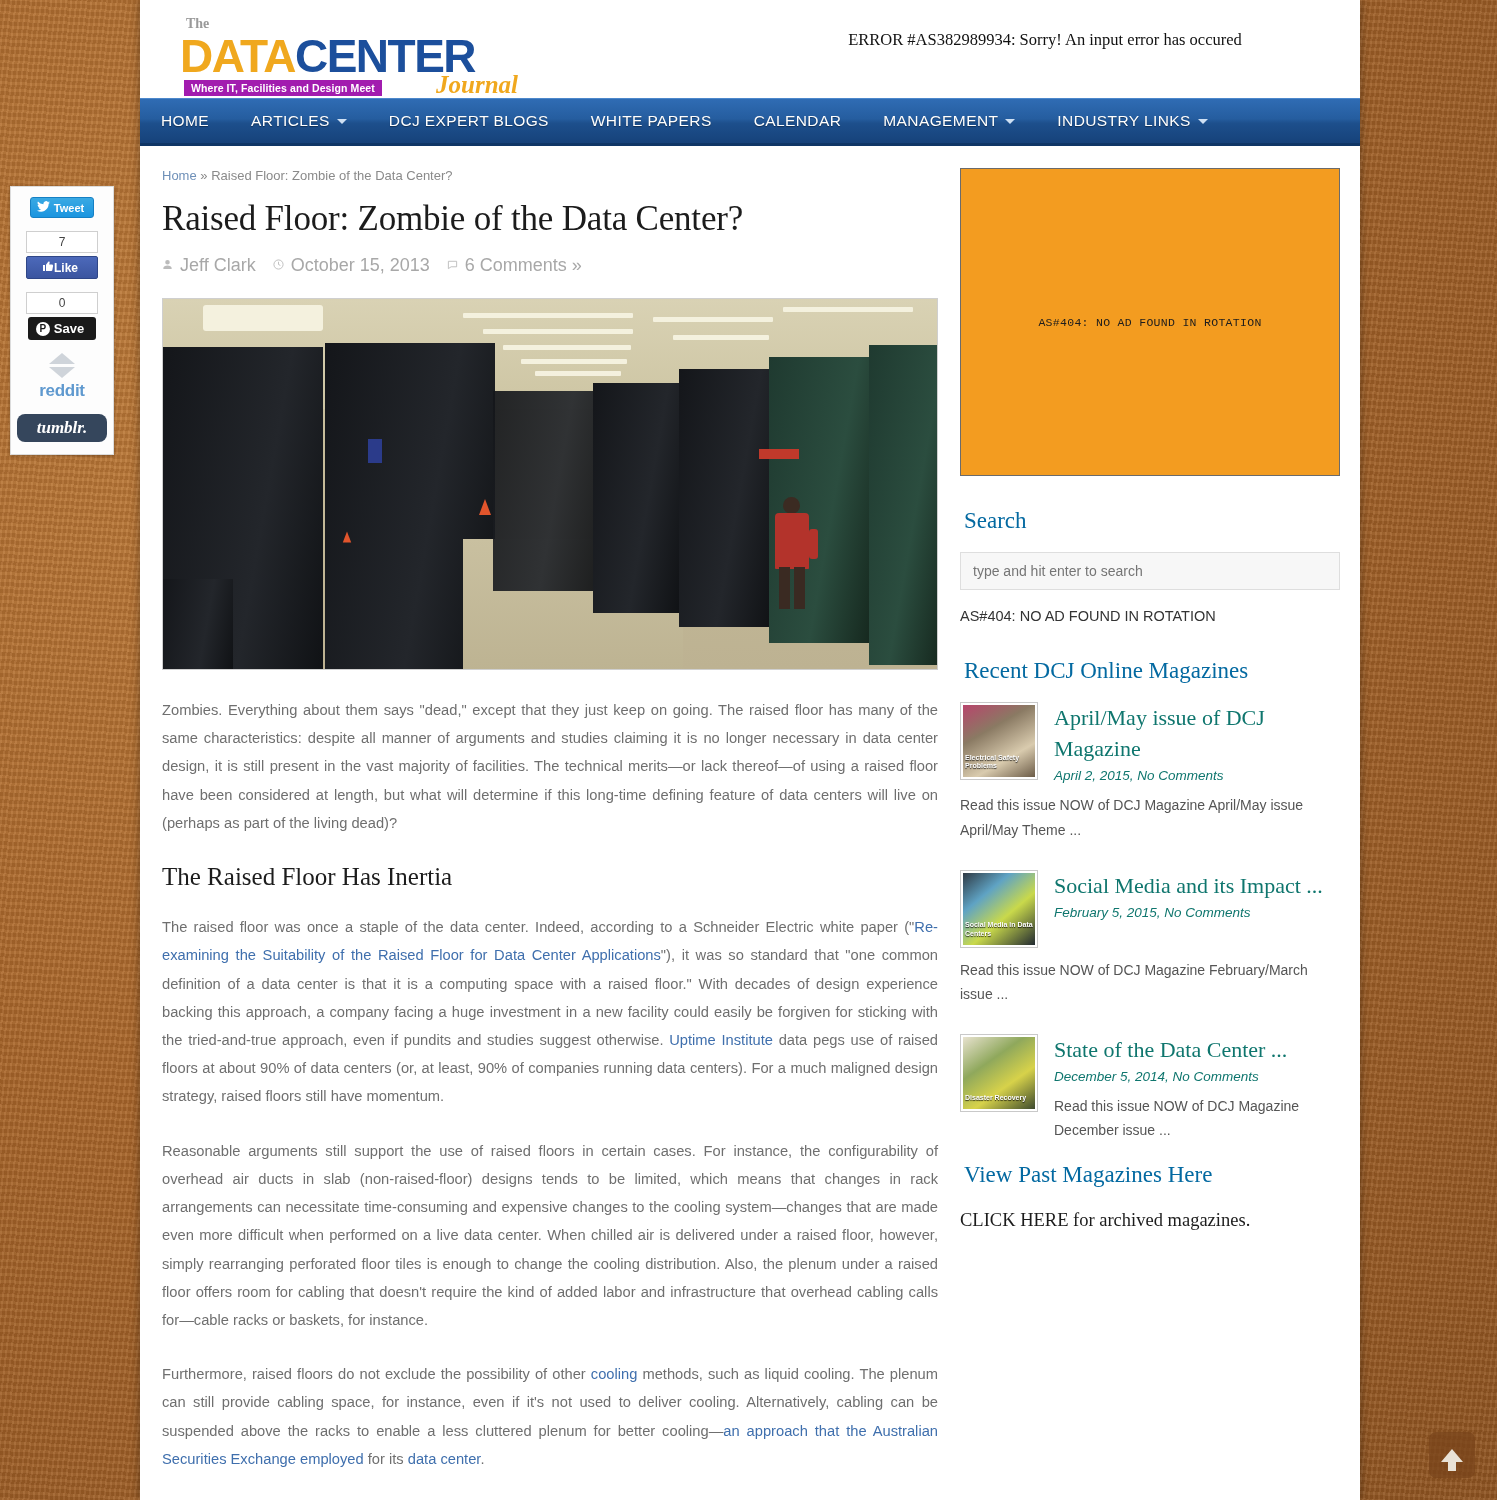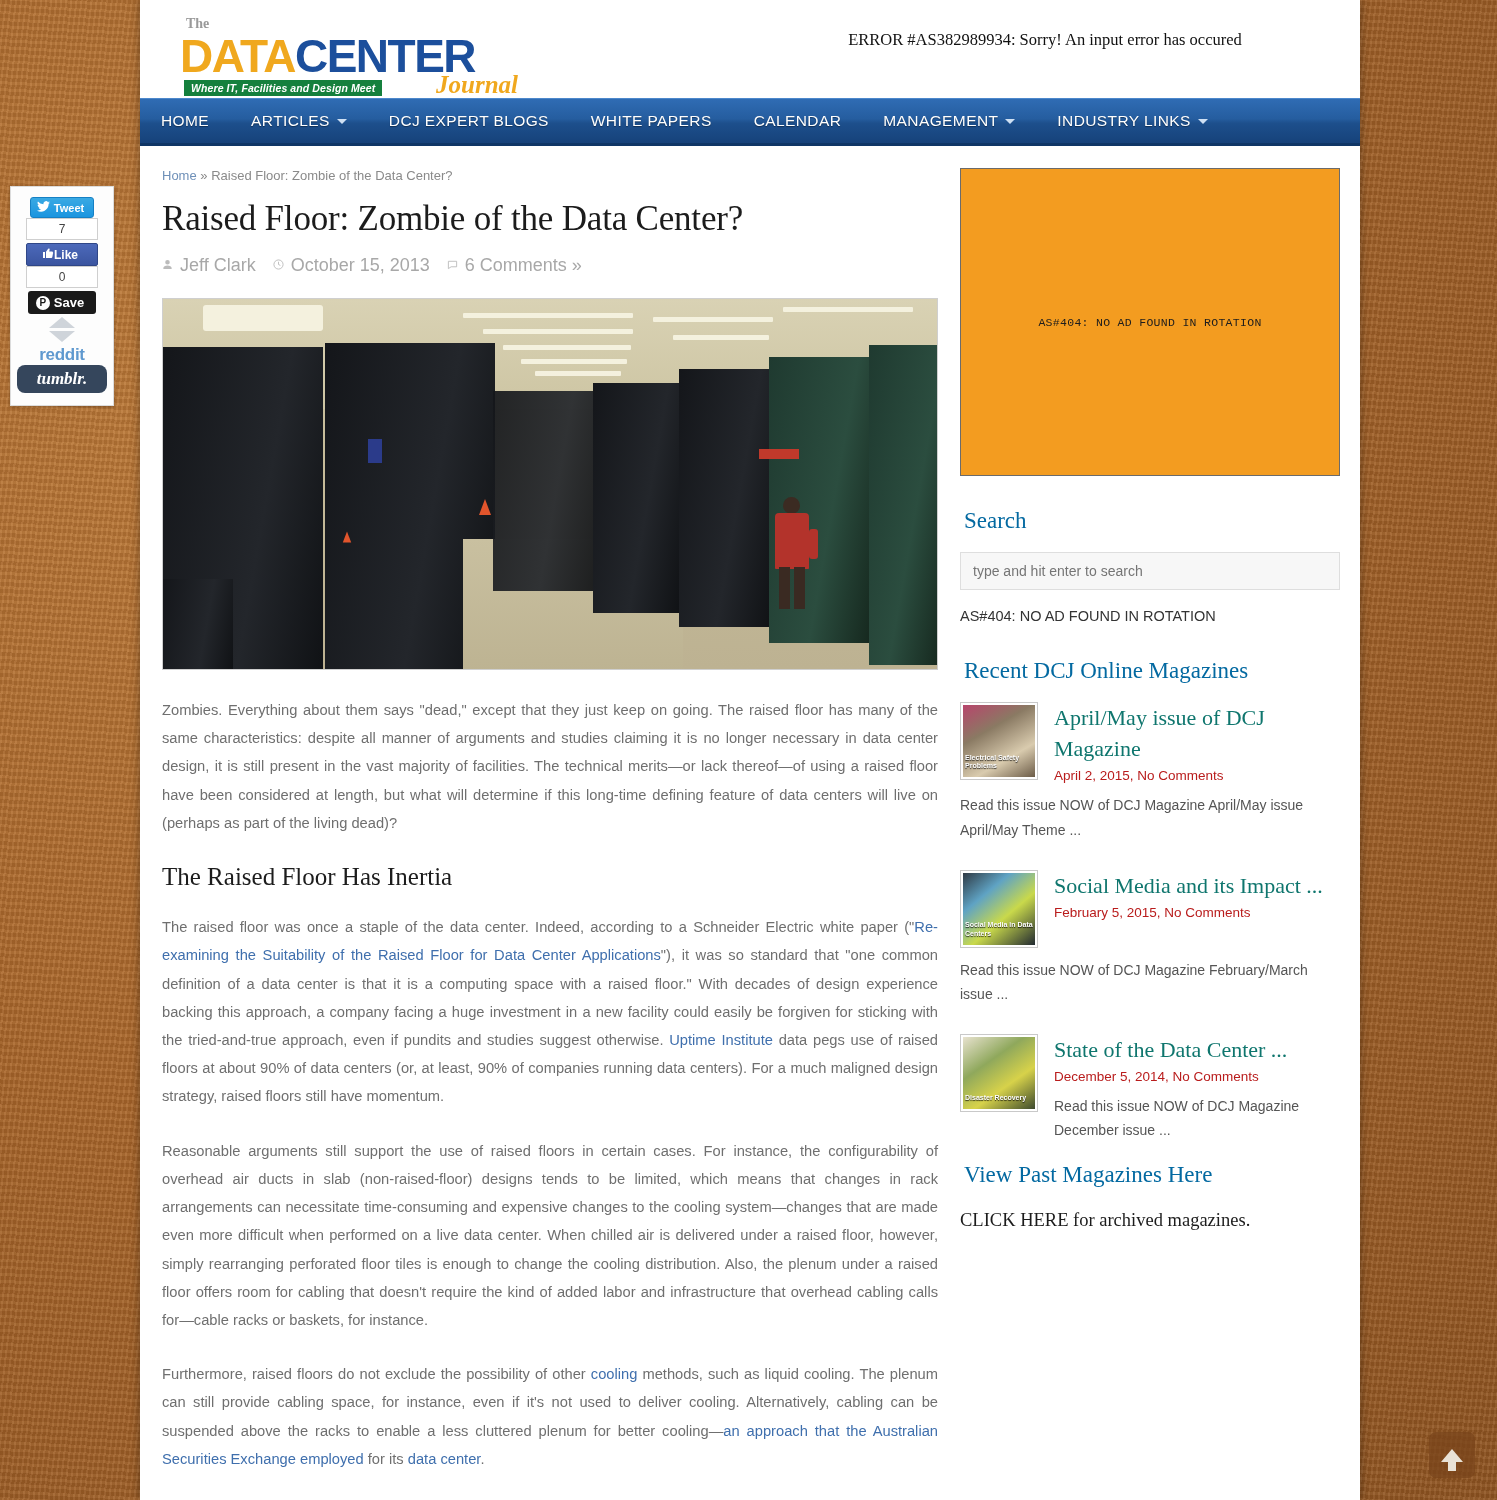--- a/index.html
+++ b/index.html
@@ -14,21 +14,21 @@
       radial-gradient(circle at 20% 25%, #c07e3c 0%, #a9672c 45%, #8e5422 100%);
     position:relative;
   }
   
   #social-rail {
     position:absolute; left:10px; top:186px; width:104px;
     background:#fdfdfd; border:1px solid #dcdcdc;
     padding:10px 6px 12px 6px; text-align:center;
     box-shadow:0 1px 3px rgba(0,0,0,0.25);
   }
-  .sh-block { }
+  .sh-block { margin-bottom:13px; }
   .btn-tweet {
     display:inline-flex; align-items:center; gap:4px; justify-content:center;
     background:linear-gradient(#39a9e3,#1b95e0); color:#fff;
     font-size:11px; font-weight:bold; border:1px solid #1580c4;
     border-radius:3px; padding:3px 9px 3px 6px; cursor:pointer;
   }
   .count-box {
     border:1px solid #cfcfcf; background:#fff; color:#444;
     font-size:12px; padding:3px 0; width:72px; margin:0 auto 3px auto;
   }
@@ -71,22 +71,22 @@
     position:absolute; left:26px; top:0; font-size:14px; color:#9a9a9a;
     font-weight:bold; font-family:"Liberation Serif", serif;
   }
   .logo-main {
     position:absolute; left:20px; top:13px; font-size:46px; font-weight:bold;
     letter-spacing:-1.5px; font-family:"Liberation Sans", sans-serif;
   }
   .logo-data { color:#f0a81e; }
   .logo-center { color:#1c4f9c; }
   .logo-tag {
-    position:absolute; left:24px; top:64px; background:#15803d; color:#fff;
-    font-size:10.5px; font-weight:bold; padding:2px 7px; letter-spacing:0.1px;font-style:italic;
+    position:absolute; left:24px; top:64px; background:#a21caf; color:#fff;
+    font-size:10.5px; font-weight:bold; padding:2px 7px; letter-spacing:0.1px;
   }
   .logo-journal {
     position:absolute; left:276px; top:55px; font-size:25px; color:#f0a81e;
     font-weight:bold; font-style:italic; font-family:"Liberation Serif", serif;
   }
   #error-banner {
     position:absolute; left:610px; top:30px; width:590px; text-align:center;
     font-family:"Liberation Serif", serif; font-size:16.5px; color:#111;
   }
   
@@ -168,21 +168,21 @@
   .t3 { background:linear-gradient(145deg,#e8e2cf 0%,#8fa85c 35%,#d7d24a 65%,#3d4a2e 100%); }
   .mag-thumb-label {
     position:absolute; left:2px; bottom:6px; right:2px;
     color:#fff; font-size:7px; font-weight:bold; line-height:1.25;
     text-shadow:0 1px 1px rgba(0,0,0,0.8);
   }
   .mag-title {
     font-family:"Liberation Serif", serif; font-size:22px; color:#0f766e;
     line-height:1.42; margin:0 0 4px 0; cursor:pointer;
   }
-  .mag-date { font-size:13.5px; color:#b91c1c; }
+  .mag-date { font-size:13.5px; color:#0f766e; font-style:italic; }
   .mag-excerpt { font-size:14px; color:#555; line-height:1.72; margin:10px 0 28px 0; }
   .past-line { font-family:"Liberation Serif", serif; font-size:18.5px; color:#1c1c1c; line-height:1.62; }
   
   #scroll-top {
     position:absolute; right:22px; bottom:22px; width:46px; height:46px;
     background:rgba(120,68,26,0.72); border-radius:7px; cursor:pointer;
     display:flex; align-items:center; justify-content:center;
   }
   #scroll-top .st-arrow {
     width:0;height:0;border-left:11px solid transparent;border-right:11px solid transparent;

